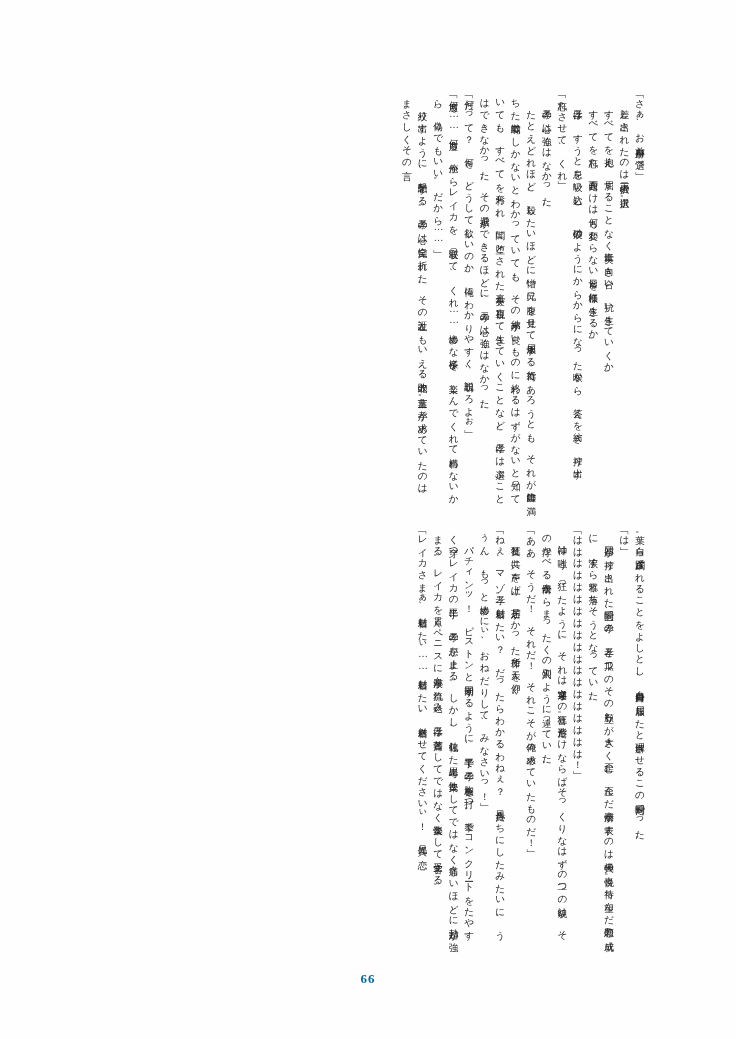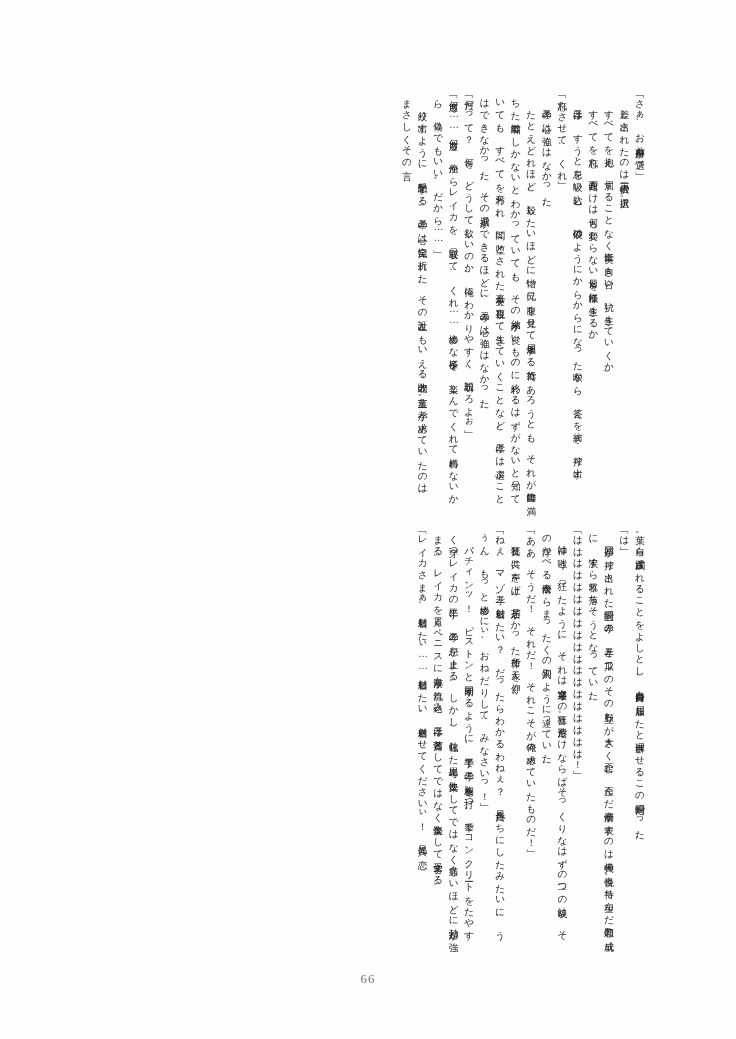--- a/index.html
+++ b/index.html
@@ -54,22 +54,23 @@
     white-space: pre-wrap;
   }
 
   .page-number {
     position: absolute;
     left: 50%;
     transform: translateX(-50%);
     bottom: 52px;
     font-size: 13px;
     font-family: "Liberation Serif", "DejaVu Serif", serif;
-    color: #737373;
+    color: #0369a1;
     letter-spacing: 1px;
+    font-weight: bold;
   }
 </style>
 </head>
 <body>
 
 <div class="page">
 
   <div class="block" id="block-top">
     <p class="para">「さぁ、お前自身が選べ」</p>
     <p class="para">　差し出されたのは二者択一の選択。</p>

